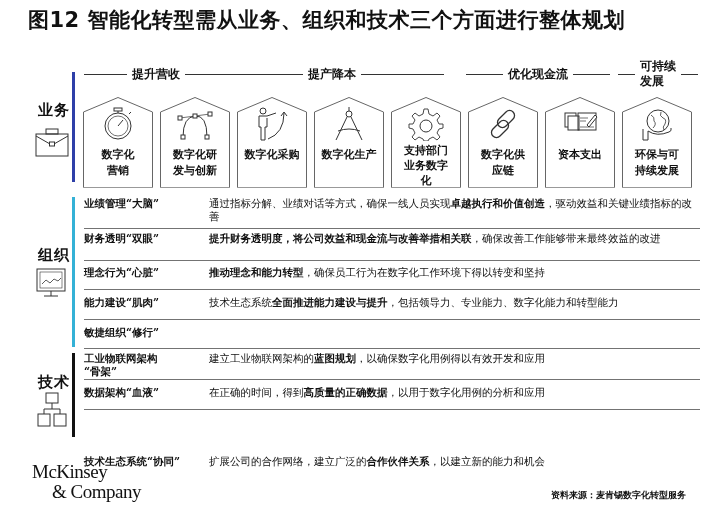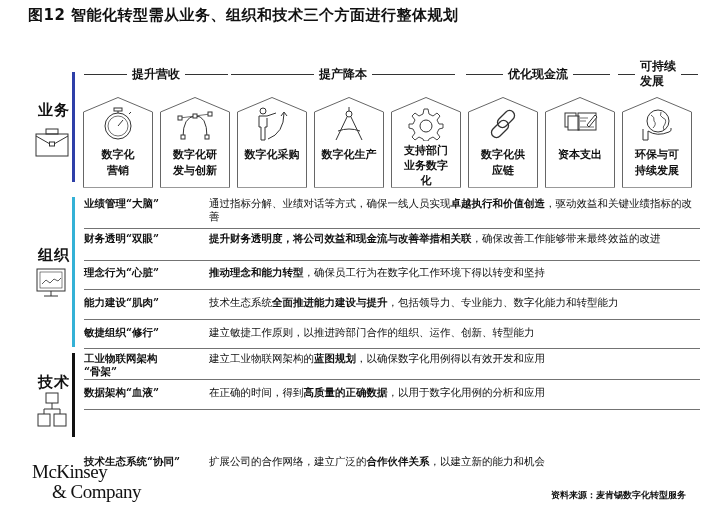--- a/index.html
+++ b/index.html
@@ -1,20 +1,20 @@
 <!DOCTYPE html>
 <html><head>
 <meta charset="utf-8">
 <style>
   html, body { margin:0; padding:0; background:#ffffff; }
   body { width:706px; height:529px; position:relative; overflow:hidden;
          font-family:"DejaVu Serif","Liberation Serif",serif; color:#111; }
   .abs { position:absolute; }
   .title { left:28px; top:6px; font-family:"DejaVu Sans","Liberation Sans",sans-serif;
-           font-weight:bold; font-size:15px; letter-spacing:0.5px; color:#111; white-space:nowrap; }
+           font-weight:bold; font-size:21px; letter-spacing:0.5px; color:#111; white-space:nowrap; }
   .hdr { top:61px; height:26px; display:flex; align-items:center; font-size:12px; font-weight:bold; }
   .hdr .ln { flex:1; height:1px; background:#333; }
   .hdr .lbl { padding:0 5px; white-space:nowrap; }
   .hdr.two .lbl { line-height:15px; text-align:left; }
   .bar { width:3px; }
   .sec-label { font-size:15px; font-weight:bold; left:34px; width:40px; text-align:center; letter-spacing:1px; }
   .card { width:70px; height:91px; top:97px; }
   .card svg.shape { position:absolute; left:0; top:0; }
   .card .icon { position:absolute; left:17px; top:10px; width:36px; height:34px; }
   .card .txt { position:absolute; left:2px; right:2px; top:50px; text-align:center;
@@ -31,21 +31,21 @@
 </head>
 <body>
 
 <div class="abs title">图12 智能化转型需从业务、组织和技术三个方面进行整体规划</div>
 
 <div class="abs hdr" style="left:84px; width:144px;">
   <span class="ln"></span>
   <span class="lbl">提升营收</span>
   <span class="ln"></span>
 </div>
-<div class="abs hdr" style="left:231px; width:224px;">
+<div class="abs hdr" style="left:220px; width:224px;">
   <span class="ln"></span>
   <span class="lbl">提产降本</span>
   <span class="ln"></span>
 </div>
 <div class="abs hdr" style="left:466px; width:144px;">
   <span class="ln"></span>
   <span class="lbl">优化现金流</span>
   <span class="ln"></span>
 </div>
 <div class="abs hdr two" style="left:618px; width:80px; top:56px; height:36px;">
@@ -216,21 +216,20 @@
 <div class="abs row" style="top:261px; height:28px;">
   <div class="k" style="top:5px;">理念行为“心脏”</div>
   <div class="v" style="top:5px;"><span></span><b>推动理念和能力转型</b><span>，确保员工行为在数字化工作环境下得以转变和坚持</span></div>
 </div>
 <div class="abs row" style="top:290px; height:29px;">
   <div class="k" style="top:6px;">能力建设“肌肉”</div>
   <div class="v" style="top:6px;"><span>技术生态系统</span><b>全面推进能力建设与提升</b><span>，包括领导力、专业能力、数字化能力和转型能力</span></div>
 </div>
 <div class="abs row" style="top:320px; height:28px;">
   <div class="k" style="top:6px;">敏捷组织“修行”</div>
-  <div class="v" style="top:6px;"><span>建立敏捷工作原则，以推进跨部门合作的组织、运作、创新、转型能力</span><b></b><span></span></div>
 </div>
 
 <div class="abs row" style="top:349px; height:30px;">
   <div class="k"><span>工业物联网架构</span><br><span>“骨架”</span></div>
   <div class="v"><span>建立工业物联网架构的</span><b>蓝图规划</b><span>，以确保数字化用例得以有效开发和应用</span></div>
 </div>
 <div class="abs row" style="top:380px; height:29px;">
   <div class="k" style="top:6px;">数据架构“血液”</div>
   <div class="v" style="top:6px;"><span>在正确的时间，得到</span><b>高质量的正确数据</b><span>，以用于数字化用例的分析和应用</span></div>
 </div>

